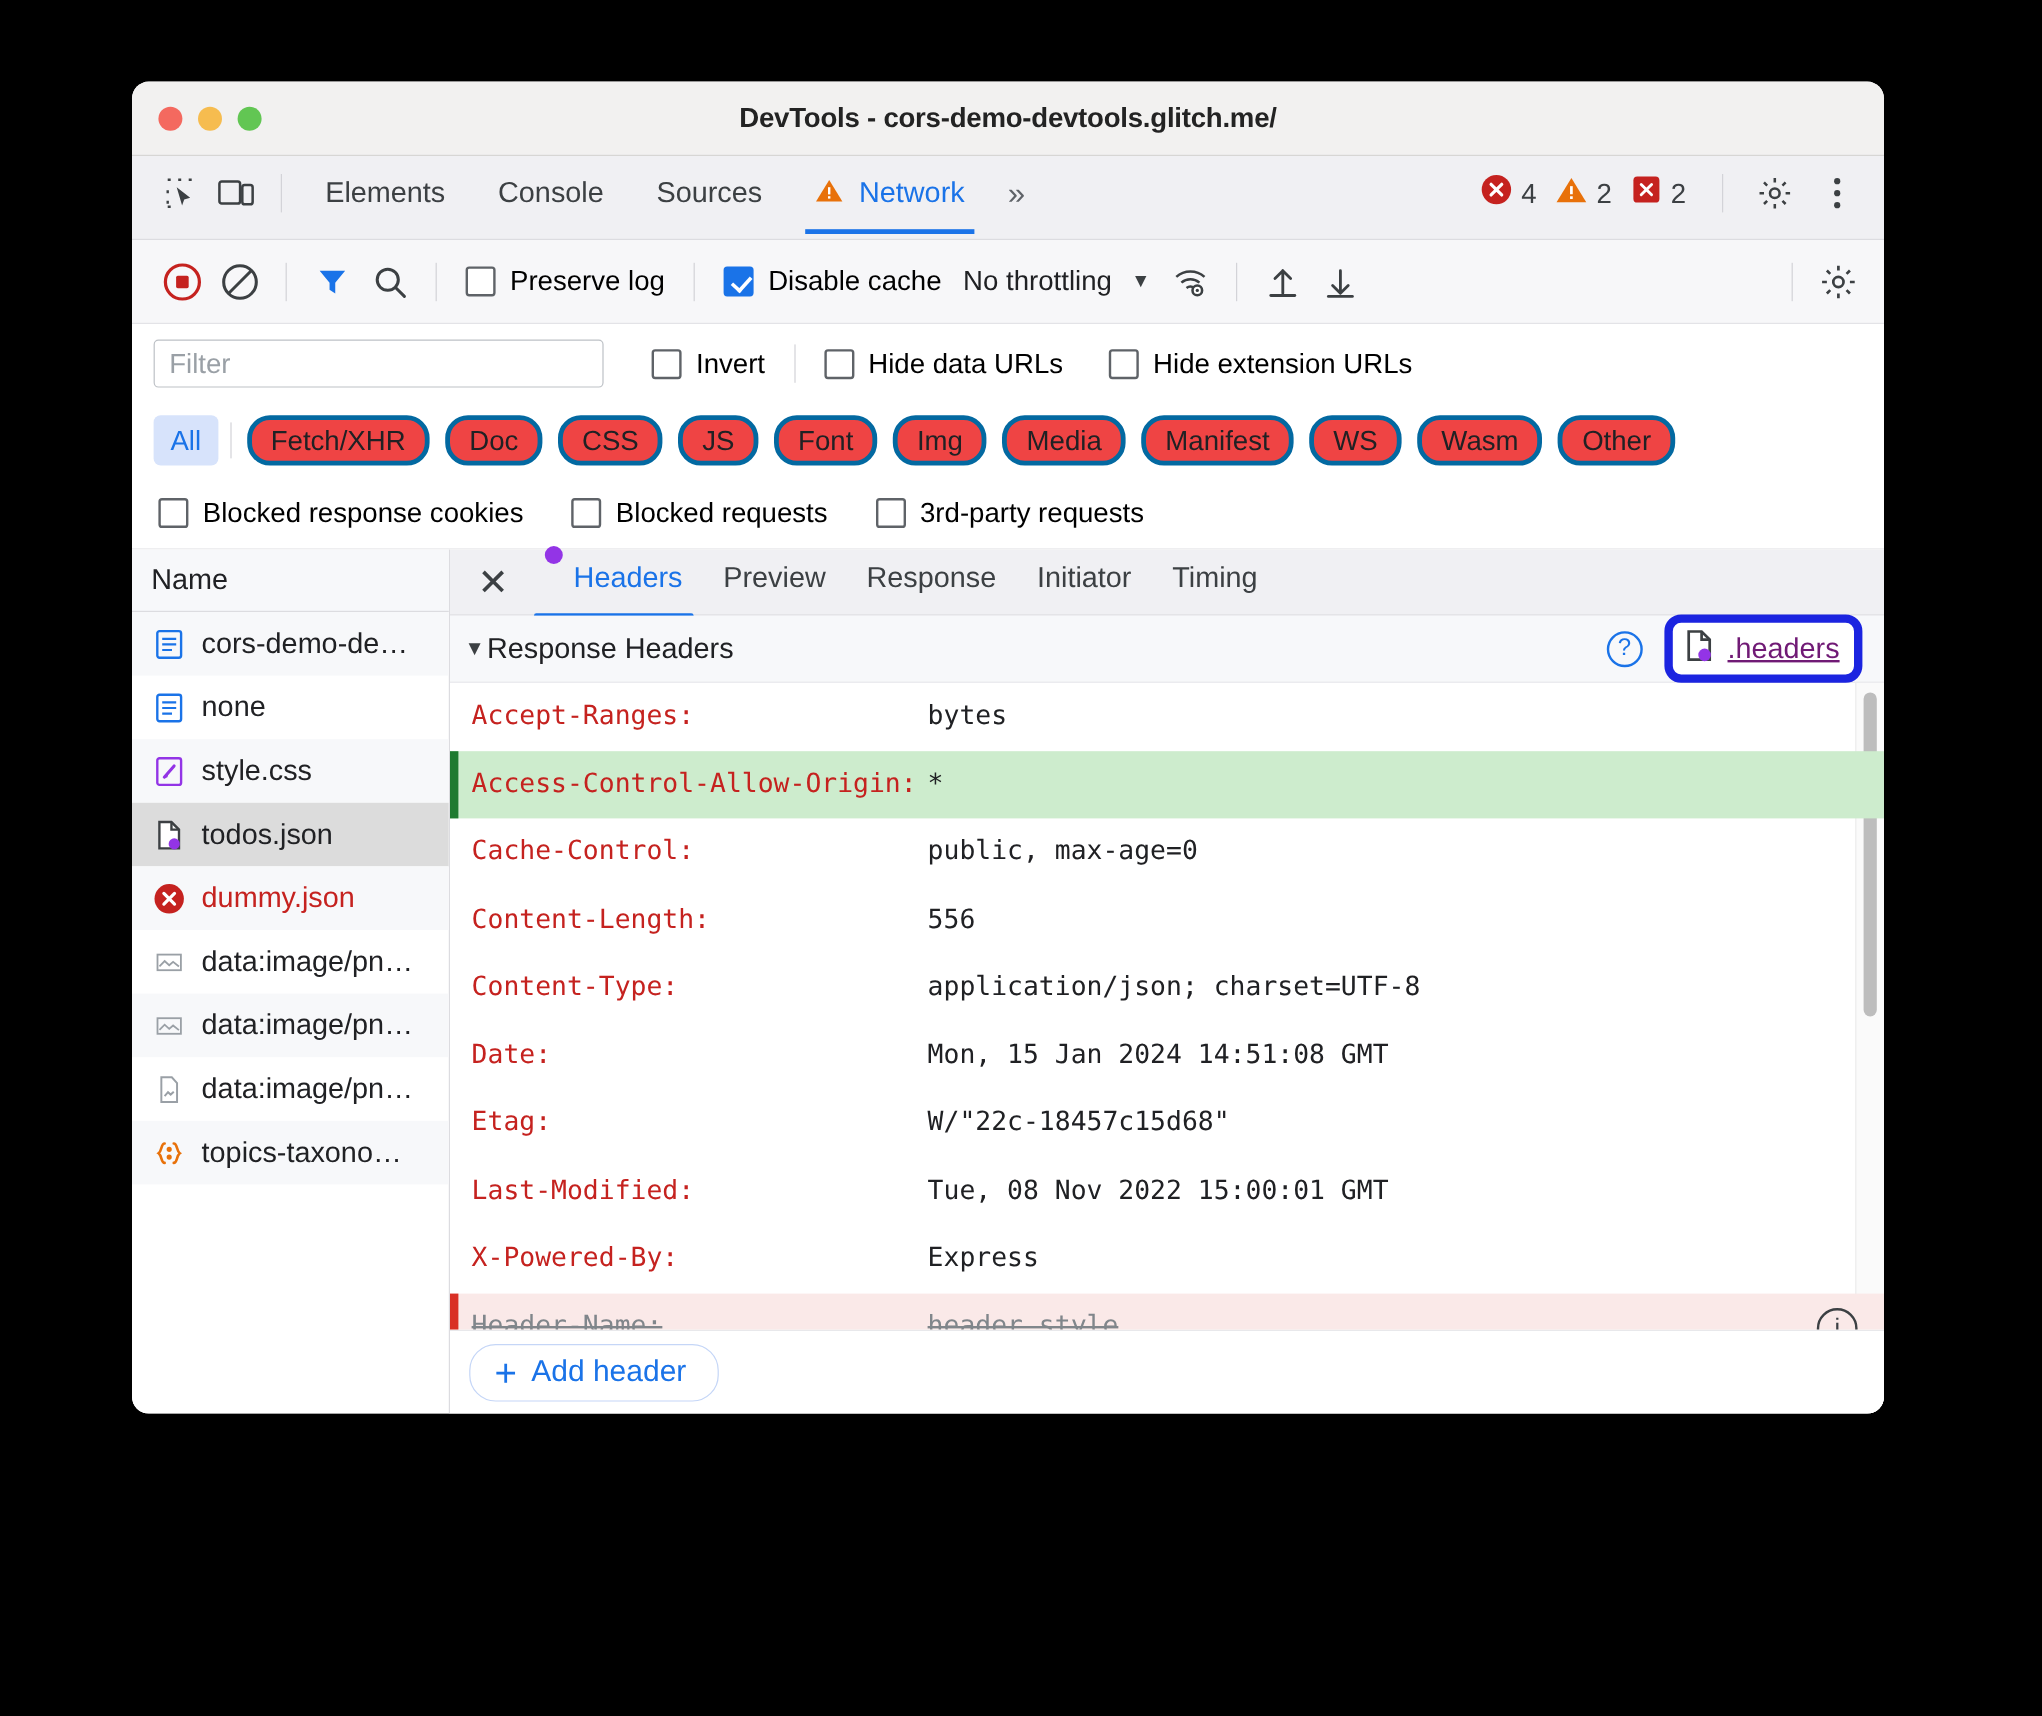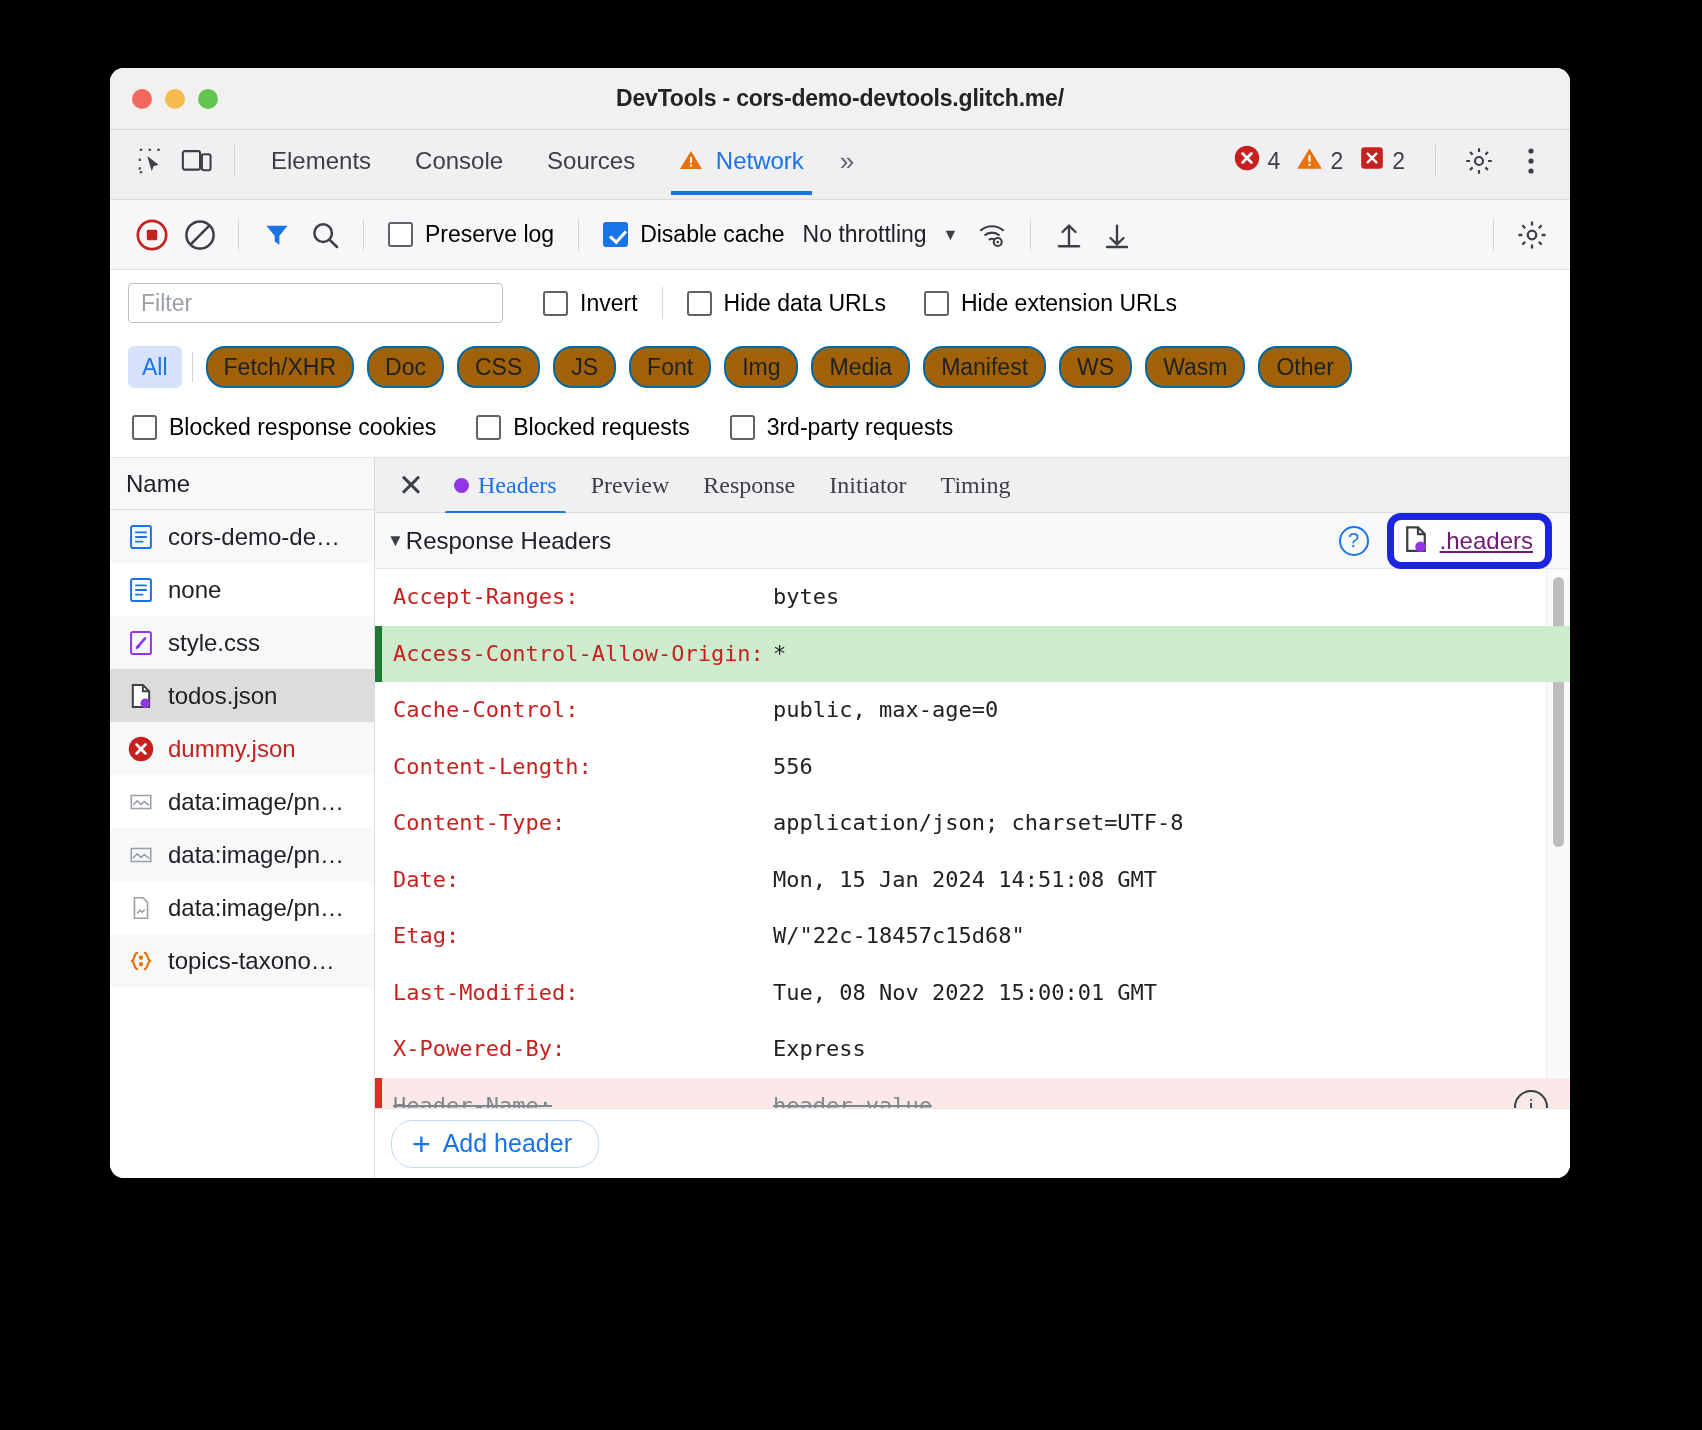--- a/index.html
+++ b/index.html
@@ -108,24 +108,24 @@
     font-family: "Liberation Sans", sans-serif;
   }
   .filterinput::placeholder { color: #9aa0a6; }
   
   .typerow {
     height: 62px; background: #fff;
     display: flex; align-items: center; padding: 0 18px; gap: 0;
     flex: 0 0 auto;
   }
   .pill {
-    border: 2px solid #0369a1; border-radius: 19px;
+    border: 4px solid #0369a1; border-radius: 19px;
     height: 42px; padding: 0 16px;
     display: flex; align-items: center;
-    font-size: 23px; color: #202124; background: #a16207;
+    font-size: 23px; color: #202124; background: #ef4444;
     margin-right: 13px; white-space: nowrap;
   }
   .pill.all {
     border: none; background: #d7e3fb; color: #1a73e8;
     border-radius: 6px; padding: 0 14px; margin-right: 10px;
   }
   .pilldiv { width: 1px; height: 30px; background: #d3d3d8; margin-right: 13px; }
   
   .blockedrow {
     height: 60px; background: #fff;
@@ -172,21 +172,21 @@
   .dtabbar {
     height: 55px; background: #f0f0f3;
     border-bottom: 1px solid #dcdce0;
     display: flex; align-items: center; padding-left: 10px;
     flex: 0 0 auto;
   }
   .closeX { width: 52px; height: 52px; display: flex; align-items: center; justify-content: center; font-size: 31px; color: #3c4043; font-weight: 300; }
   .dtab {
     height: 60px; line-height: 54px; padding: 0 17px;
     font-size: 24px; color: #3c4043; position: relative;
-    display: flex; align-items: center; gap: 9px; font-family: Liberation Serif, serif;
+    display: flex; gap: 9px;
   }
   .dtab.sel { color: #1a73e8; }
   .dtab.sel::after {
     content: ""; position: absolute; left: 8px; right: 8px; bottom: 0;
     height: 4px; background: #1a73e8; border-radius: 2px;
   }
   .purpledot { width: 15px; height: 15px; border-radius: 50%; background: #9334e6; }
   .hsec {
     height: 56px; background: #f7f8fa;
     border-bottom: 1px solid #e8e8ec;
@@ -658,21 +658,21 @@
         </div>
 
         <div class="hrow">
           <span class="hname">X-Powered-By:</span>
           <span class="hval">Express</span>
         </div>
 
         <div class="hrow removed">
           <span class="bar"></span>
           <span class="hname">Header-Name:</span>
-          <span class="hval">header value</span>
+          <span class="hval">header style</span>
           <span class="infoi">i</span>
         </div>
 
       </div>
 
       <div class="addrow">
         <button class="addbtn">
           <span class="plus">+</span>
           <span>Add header</span>
         </button>

